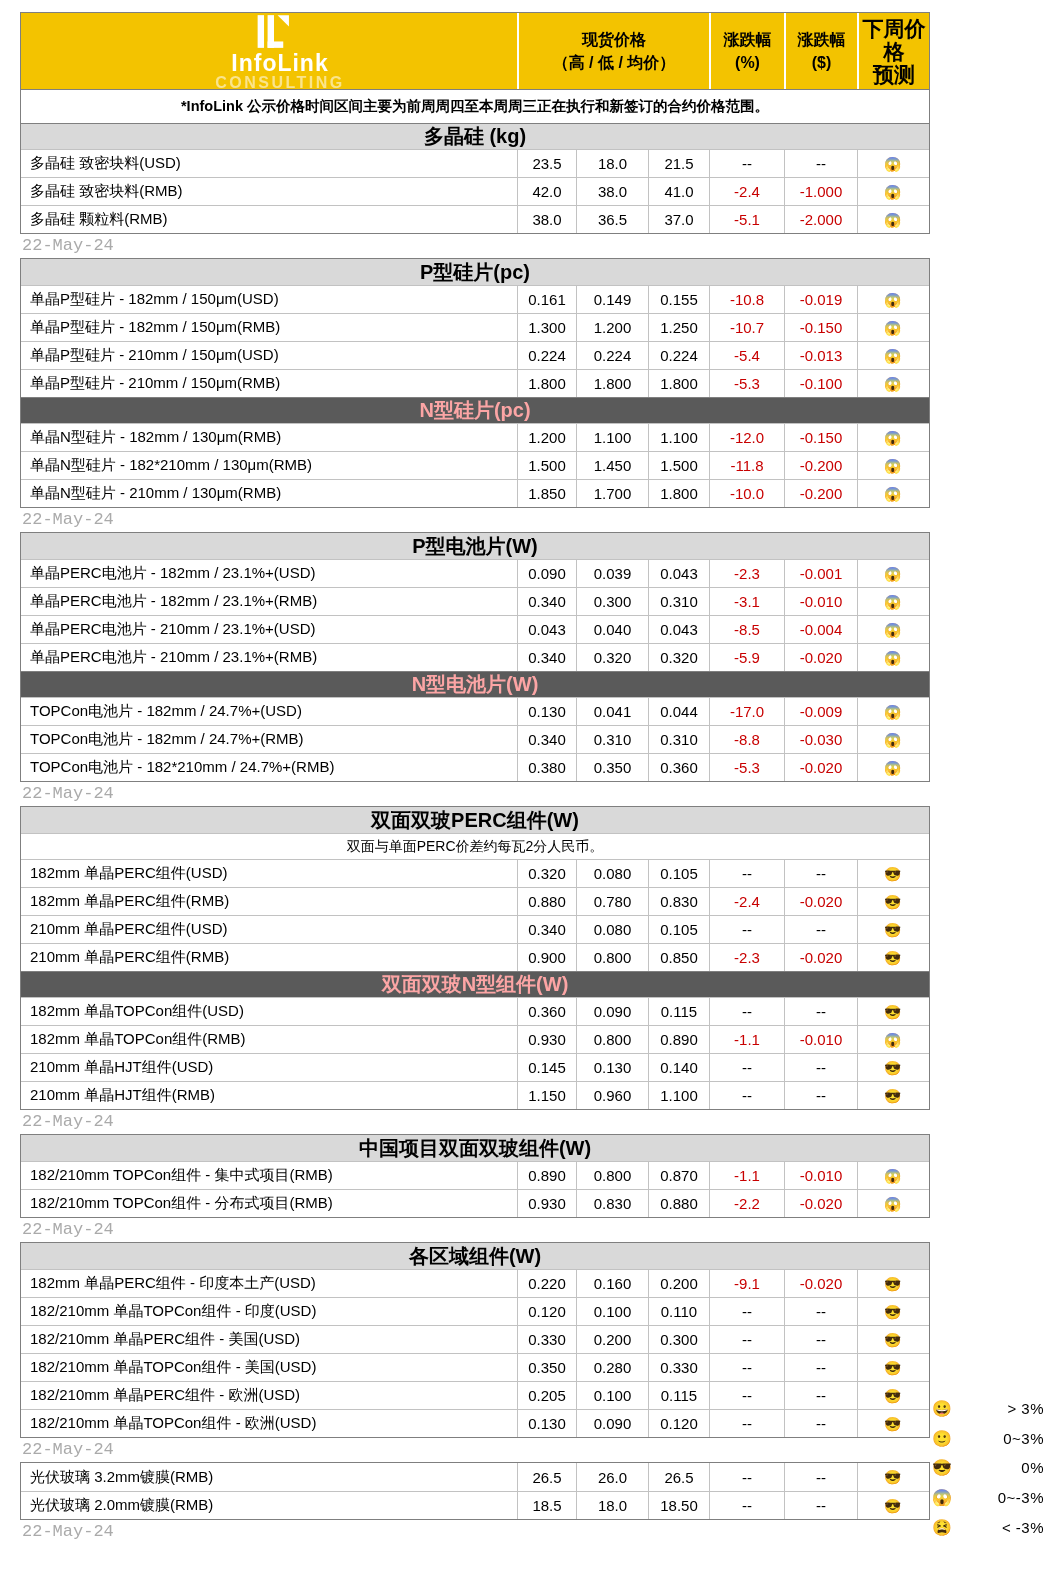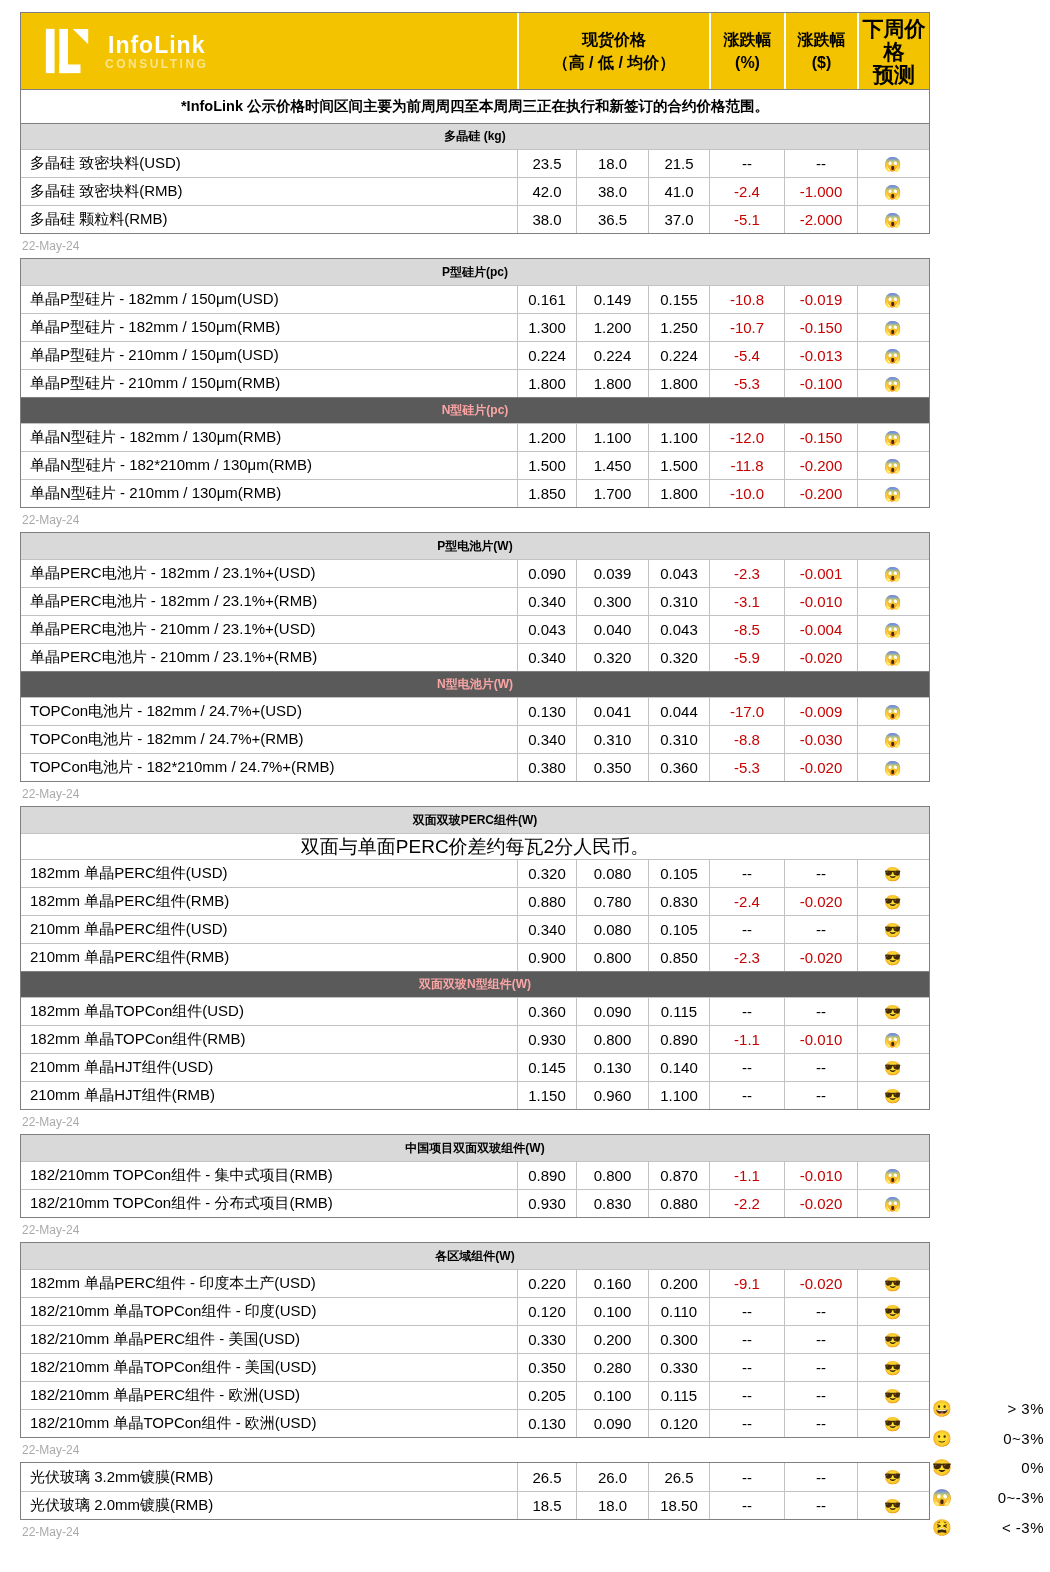--- a/index.html
+++ b/index.html
@@ -12,47 +12,47 @@
   .page{position:absolute;top:12px;left:20px;width:910px;}
   .block{border:1px solid var(--border-out);background:#fff;}
   .block > :first-child{border-top:none;}
   .yellow-header{display:flex;height:76px;background:var(--yellow);}
   .yh-cell{display:flex;flex-direction:column;justify-content:center;align-items:center;
     font-weight:bold;font-size:16px;line-height:23px;border-left:2px solid #fff;text-align:center;}
   .yh-cell.spot{width:192px;}
   .yh-cell.pct{width:75px;}
   .yh-cell.usd{width:73px;}
   .yh-cell.fcast{width:72px;font-size:21px;}
-  .logo-cell{flex:1;border-left:none;flex-direction:row;justify-content:flex-start;
+  .logo-cell{flex:1;border-left:none;flex-direction:column;justify-content:flex-start;
     align-items:center;padding-left:22px;}
   .logo-mark{width:50px;height:50px;margin-right:12px;}
   .logo-brand{color:#fff;font-size:23px;font-weight:bold;letter-spacing:1px;line-height:26px;}
-  .logo-sub{color:rgba(255,255,255,0.55);font-size:12px;font-weight:bold;letter-spacing:2.5px;line-height:13px;}
+  .logo-sub{color:rgba(255,255,255,0.55);font-size:16px;font-weight:bold;letter-spacing:2.5px;line-height:13px;}
   .notice-row{height:34px;border-top:1px solid var(--border-out);display:flex;align-items:center;
     justify-content:center;font-weight:bold;font-size:14.5px;background:#fff;}
   .section-header{height:26px;border-top:1px solid var(--border-out);display:flex;align-items:center;
-    justify-content:center;font-weight:bold;font-size:12px;}
+    justify-content:center;font-weight:bold;font-size:20px;}
   .section-header.light{background:var(--light);color:#000;}
   .section-header.dark{background:var(--dark);color:#fca5a5;}
   .section-note{height:26px;border-top:1px solid var(--border-in);display:flex;align-items:center;
-    justify-content:center;font-size:19px;background:#fff;}
+    justify-content:center;font-size:14px;background:#fff;}
   .data-row{display:flex;height:28px;border-top:1px solid var(--border-in);font-size:15px;background:#fff;}
   .cell{display:flex;align-items:center;justify-content:center;border-left:1px solid var(--border-in);}
   .cell.label{flex:1;justify-content:flex-start;padding-left:9px;border-left:none;
     white-space:nowrap;overflow:hidden;}
   .cell.high{width:59px;}
   .cell.low{width:72px;}
   .cell.avg{width:61px;}
   .cell.pct{width:75px;}
   .cell.usd{width:73px;}
   .cell.fcast{width:72px;}
   .cell.neg{color:var(--neg);}
   .emoji{font-size:14px;line-height:1;
     font-family:"Noto Color Emoji","DejaVu Sans",sans-serif;}
-  .date-row{height:24px;padding:4px 2px 12px;color:var(--date);font-size:12px;line-height:16px;}
+  .date-row{height:24px;padding:4px 2px 12px;color:var(--date);font-size:17px;line-height:16px;font-family:Liberation Mono, monospace;}
   .legend{position:absolute;left:932px;top:1394px;width:112px;}
   .legend-item{display:flex;align-items:center;height:29.6px;}
   .legend-icon{width:24px;font-size:16px;text-align:left;
     font-family:"Noto Color Emoji","DejaVu Sans",sans-serif;}
   .legend-label{flex:1;text-align:right;font-size:15px;letter-spacing:0.5px;}
 </style>
 </head>
 <body>
 
 <div class="page">

